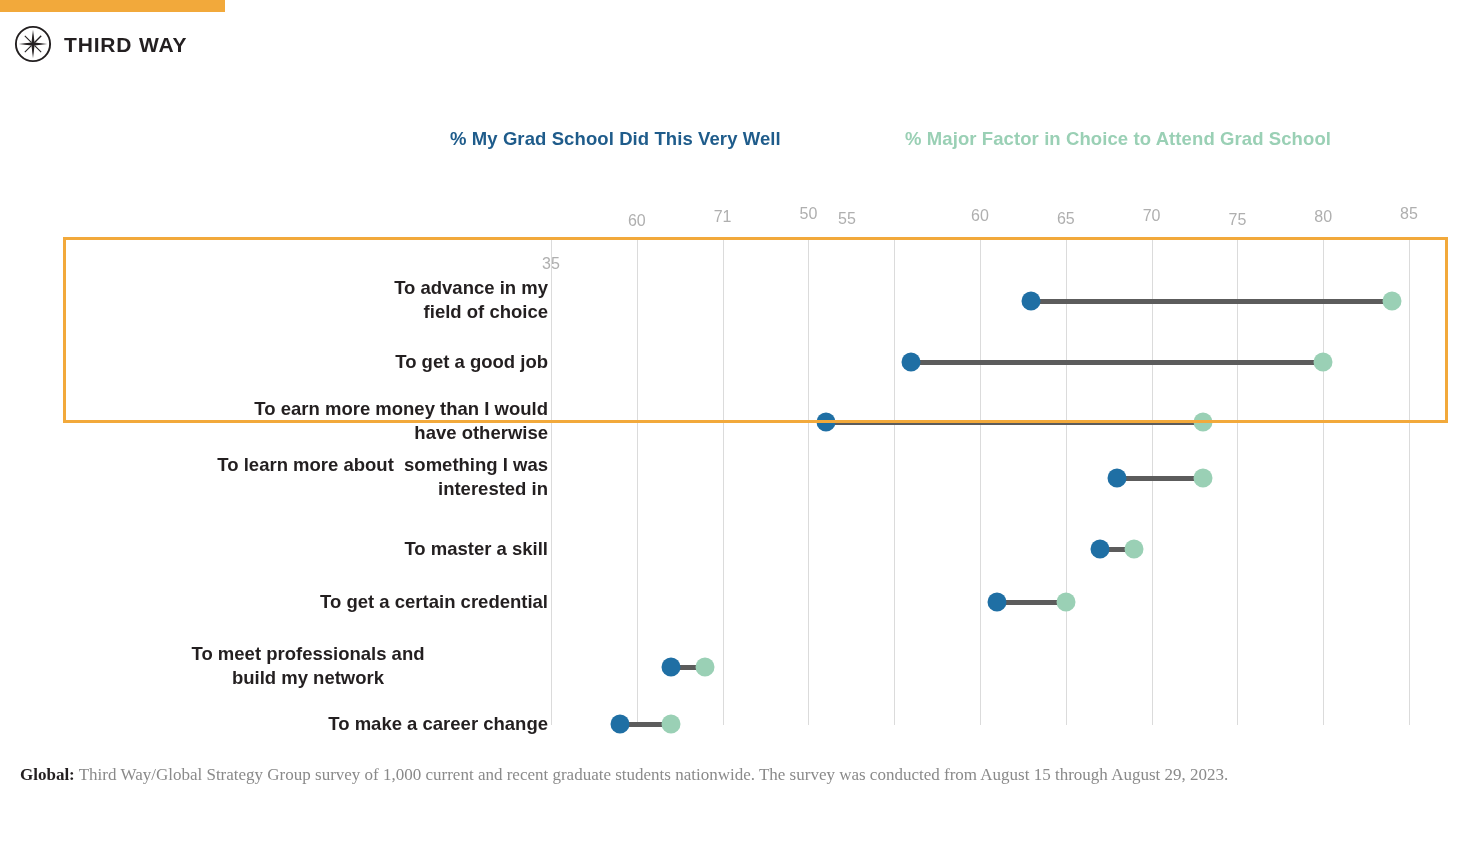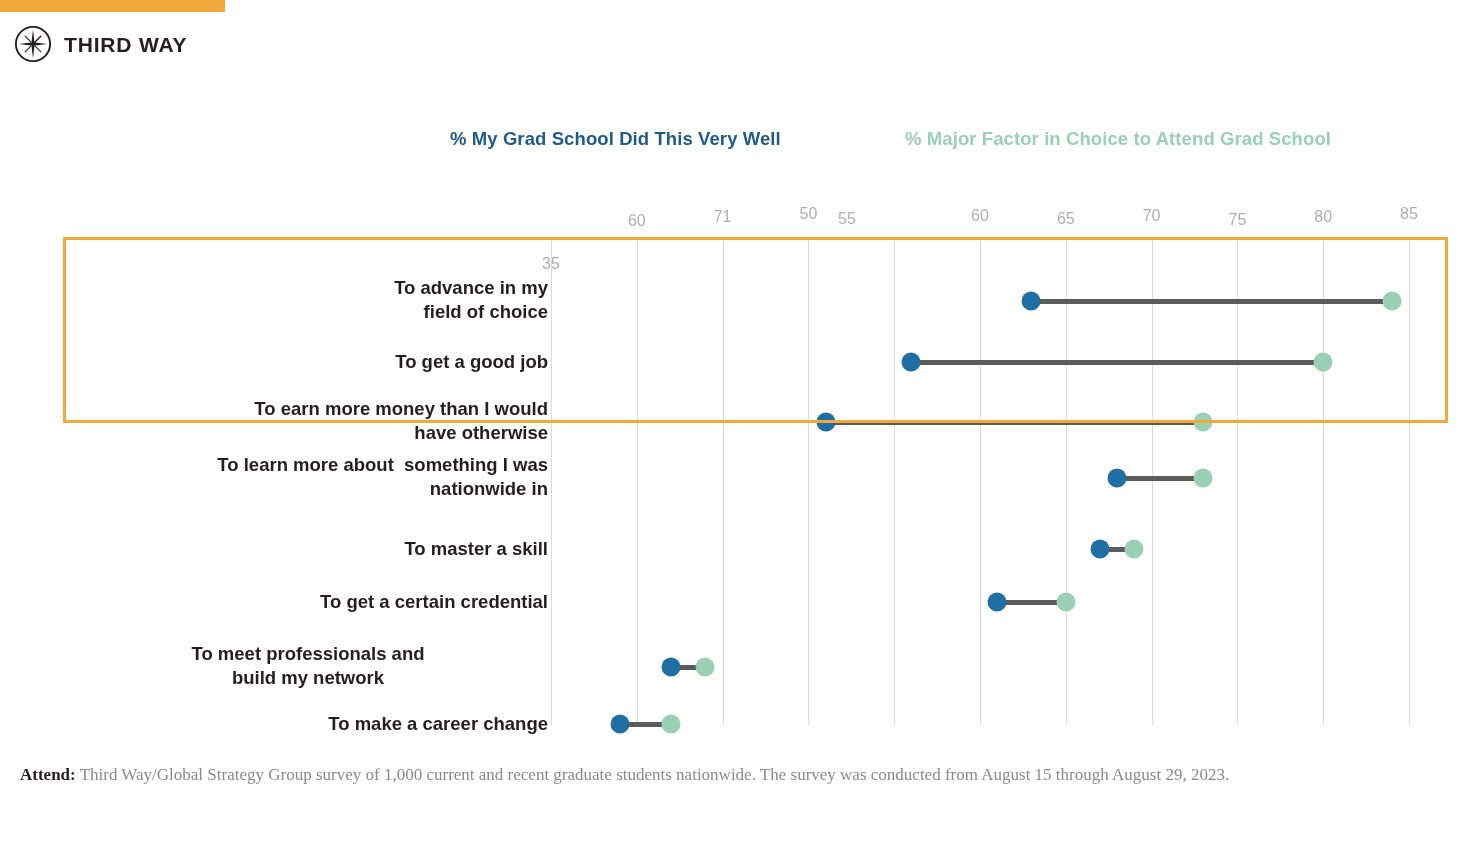--- a/index.html
+++ b/index.html
@@ -170,21 +170,21 @@
       </div>
       <div class="row" style="top: 0px;">
         <div class="row-label" style="top: 160px;">To earn more money than I would
 have otherwise</div>
         <div class="connector" style="left: 762.56px; width: 377.52px; top: 182.5px; background: rgb(92, 92, 92);"></div>
         <div class="dot green" style="left: 1140.08px; top: 185px; background: rgb(154, 208, 181);"></div>
         <div class="dot blue" style="left: 762.56px; top: 185px; background: rgb(31, 111, 164);"></div>
       </div>
       <div class="row" style="top: 0px;">
         <div class="row-label" style="top: 216px;">To learn more about  something I was
-nationwide in</div>
+interested in</div>
         <div class="connector" style="left: 1054.28px; width: 85.8px; top: 238.5px; background: rgb(92, 92, 92);"></div>
         <div class="dot green" style="left: 1140.08px; top: 241px; background: rgb(154, 208, 181);"></div>
         <div class="dot blue" style="left: 1054.28px; top: 241px; background: rgb(31, 111, 164);"></div>
       </div>
       <div class="row" style="top: 0px;">
         <div class="row-label" style="top: 300px;">To master a skill</div>
         <div class="connector" style="left: 1037.12px; width: 34.32px; top: 309.5px; background: rgb(92, 92, 92);"></div>
         <div class="dot green" style="left: 1071.44px; top: 312px; background: rgb(154, 208, 181);"></div>
         <div class="dot blue" style="left: 1037.12px; top: 312px; background: rgb(31, 111, 164);"></div>
       </div>
@@ -206,14 +206,14 @@
         <div class="connector" style="left: 556.64px; width: 51.48px; top: 484.5px; background: rgb(92, 92, 92);"></div>
         <div class="dot green" style="left: 608.12px; top: 487px; background: rgb(154, 208, 181);"></div>
         <div class="dot blue" style="left: 556.64px; top: 487px; background: rgb(31, 111, 164);"></div>
       </div>
     </div>
 </div>
 
 <div id="highlight-box"></div>
 
 <div id="source-note">
-  <span class="source-bold">Attend:</span><span> Third Way/Global Strategy Group survey of 1,000 current and recent graduate students nationwide. The survey was conducted from August 15 through August 29, 2023.</span>
+  <span class="source-bold">Global:</span><span> Third Way/Global Strategy Group survey of 1,000 current and recent graduate students nationwide. The survey was conducted from August 15 through August 29, 2023.</span>
 </div>
 
 </body></html>

